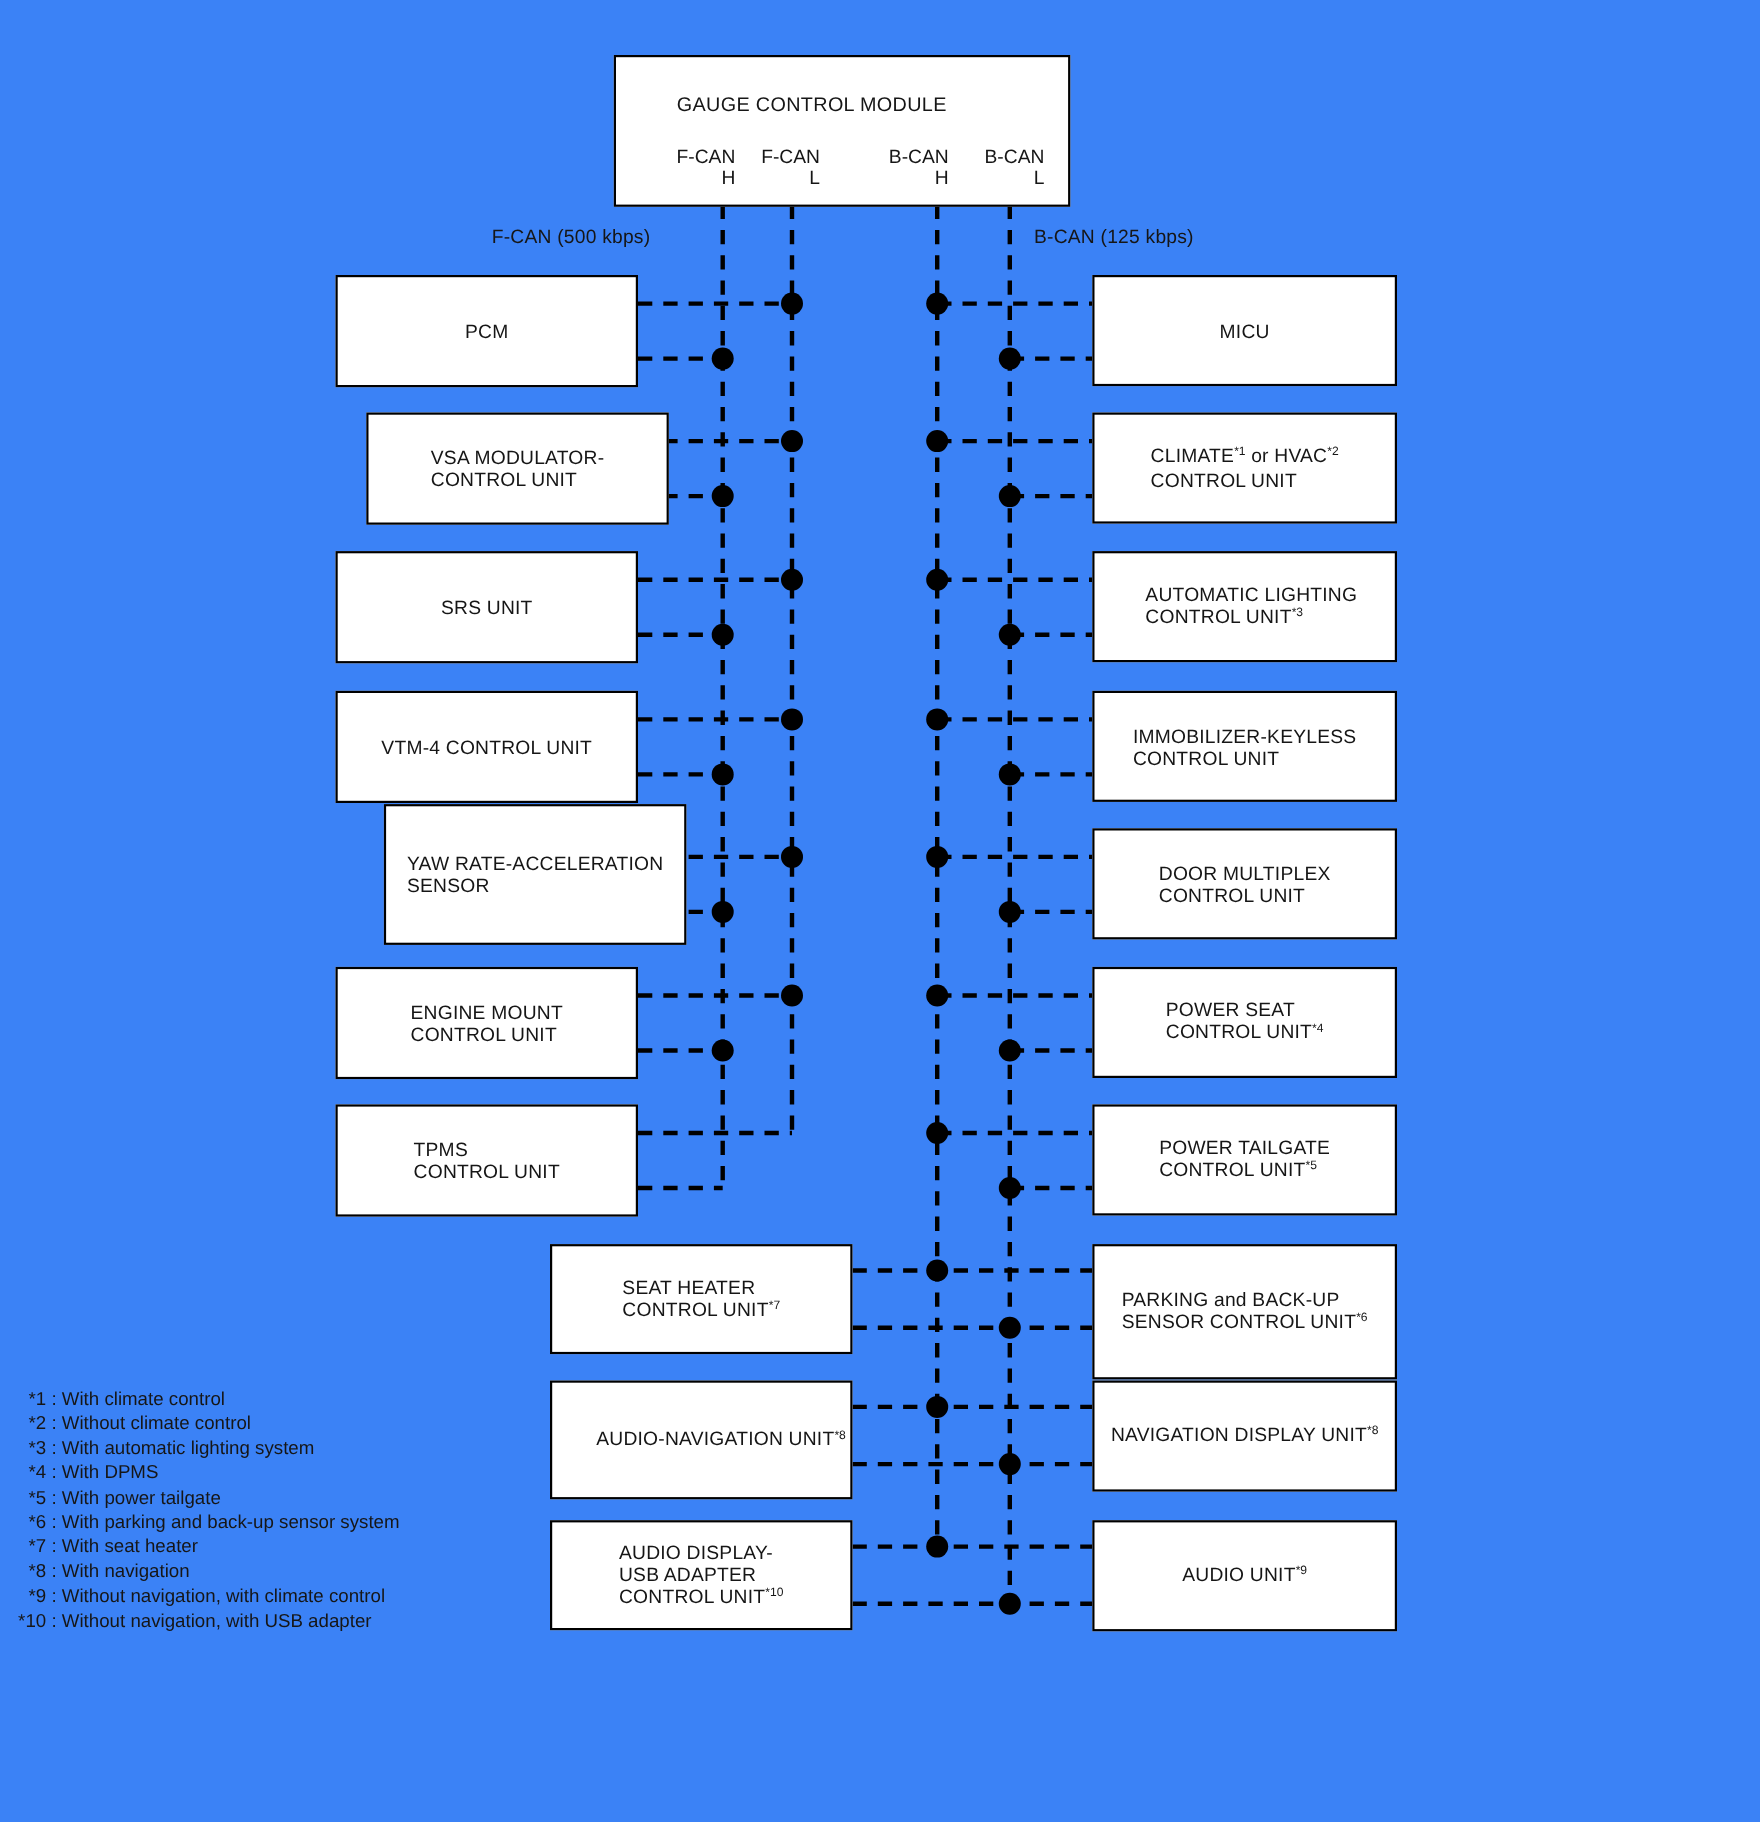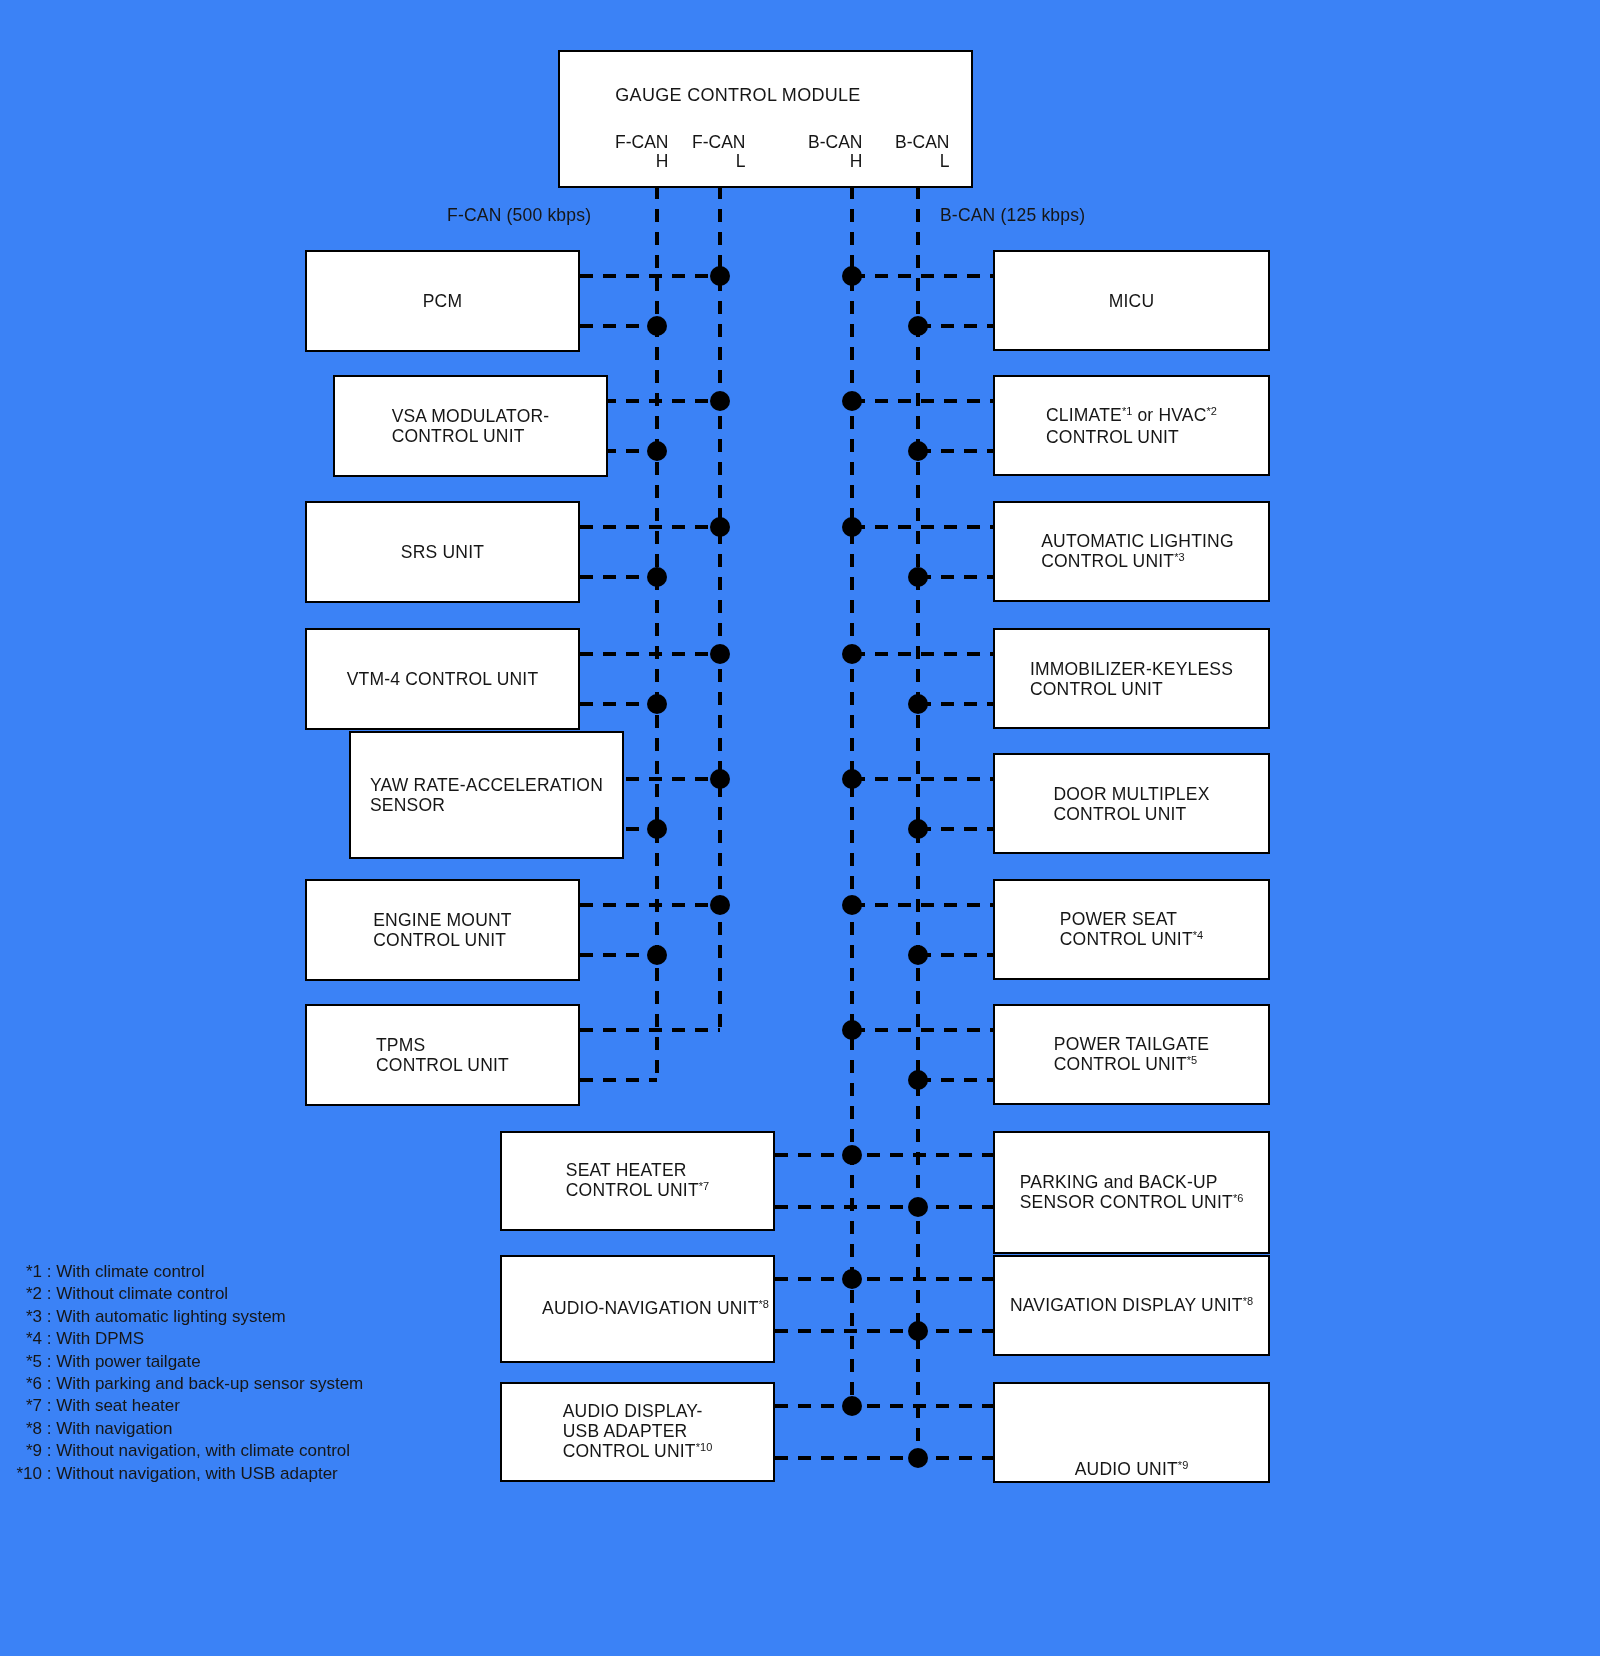--- a/index.html
+++ b/index.html
@@ -225,21 +225,21 @@
         <div class="node-label">
           <div>PARKING and BACK-UP</div>
           <div>SENSOR CONTROL UNIT<span class="sup">*6</span></div>
         </div>
       </div>
       <div class="box" style="left: 993px; top: 1255px; width: 277px; height: 101px;">
         <div class="node-label">
           <div>NAVIGATION DISPLAY UNIT<span class="sup">*8</span></div>
         </div>
       </div>
-      <div class="box" style="left: 993px; top: 1382px; width: 277px; height: 101px; align-items: flex-end;">
+      <div class="box" style="left: 993px; top: 1382px; width: 277px; height: 101px;">
         <div class="node-label">
           <div>AUDIO UNIT<span class="sup">*9</span></div>
         </div>
       </div>
     </div>
 
   <div id="footnotes" class="footnotes">
       <div class="fn-row">
         <span class="fn-marker">*1</span>
         <span class="fn-sep"> : </span>

